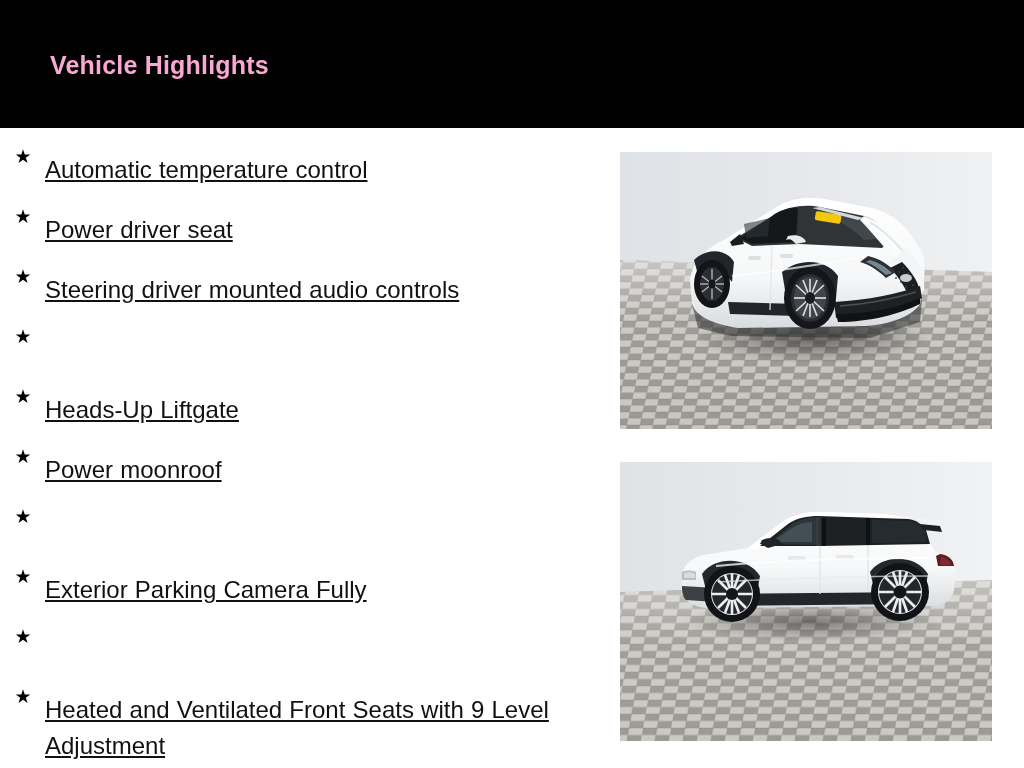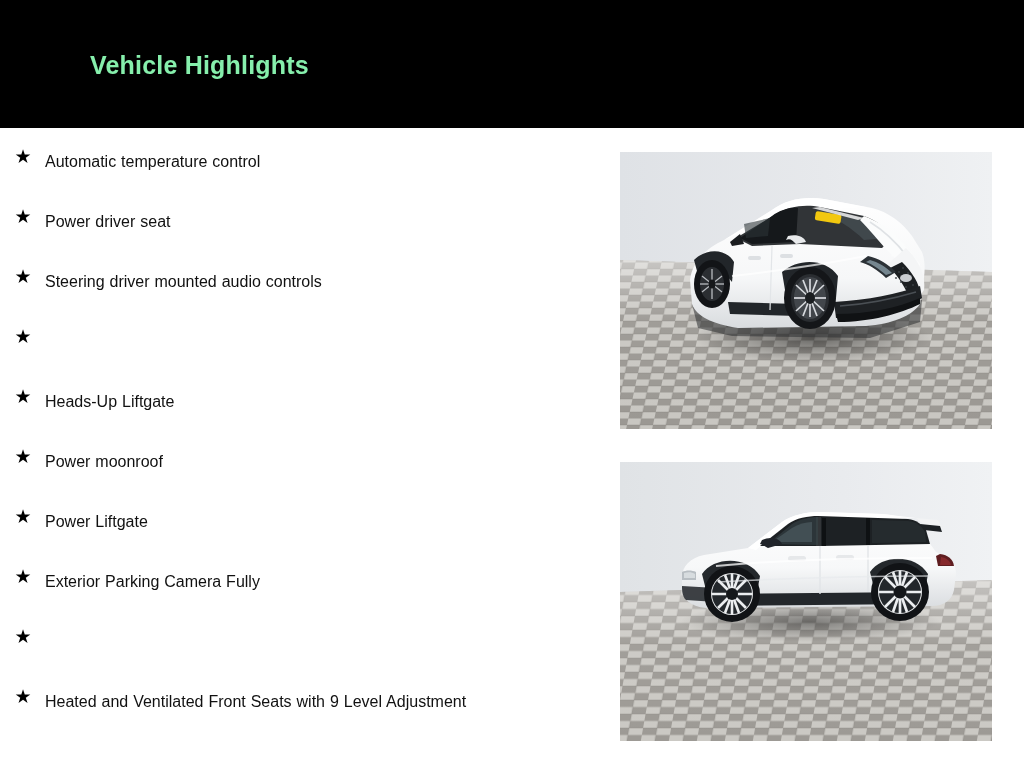--- a/index.html
+++ b/index.html
@@ -25,25 +25,24 @@
     width: 1024px;
     height: 128px;
     background: #000000;
   }
   .header-title {
     position: absolute;
     left: 50px;
     top: 50px;
     font-size: 25px;
     font-weight: bold;
-    color: #86efac;
+    color: #f9a8d4;
     letter-spacing: 0.2px;
     line-height: 30px;
     white-space: nowrap;
-    margin-left: 40px;
   }
 
   
   .highlights-list {
     position: absolute;
     left: 0;
     top: 128px;
     width: 610px;
     list-style: none;
     margin: 0;
@@ -66,26 +65,27 @@
     top: 18px;
     width: 18px;
     height: 22px;
     font-size: 19px;
     line-height: 22px;
     color: #000000;
     text-align: center;
   }
   .highlight-label {
     display: block;
-    font-size: 16px;
+    font-size: 24px;
     line-height: 36px;
     color: #111111;
-    margin-top: 16px;
+    margin-top: 24px;
     max-width: 530px;
     word-spacing: 0.5px;
+    text-decoration: underline;
   }
 
   
   .photo-frame {
     position: absolute;
     overflow: hidden;
     background: #e9ebee;
   }
   #photo-1 { left: 620px; top: 152px;  width: 372px; height: 277px; }
   #photo-2 { left: 620px; top: 462px;  width: 372px; height: 279px; }
@@ -125,21 +125,20 @@
     <span class="highlight-label">Heads-Up Liftgate</span>
   </li>
 
   <li class="highlight-item">
     <span class="star-bullet">★</span>
     <span class="highlight-label">Power moonroof</span>
   </li>
 
   <li class="highlight-item">
     <span class="star-bullet">★</span>
-    <span class="highlight-label">Power Liftgate</span>
   </li>
 
   <li class="highlight-item">
     <span class="star-bullet">★</span>
     <span class="highlight-label">Exterior Parking Camera Fully</span>
   </li>
 
   <li class="highlight-item">
     <span class="star-bullet">★</span>
   </li>

